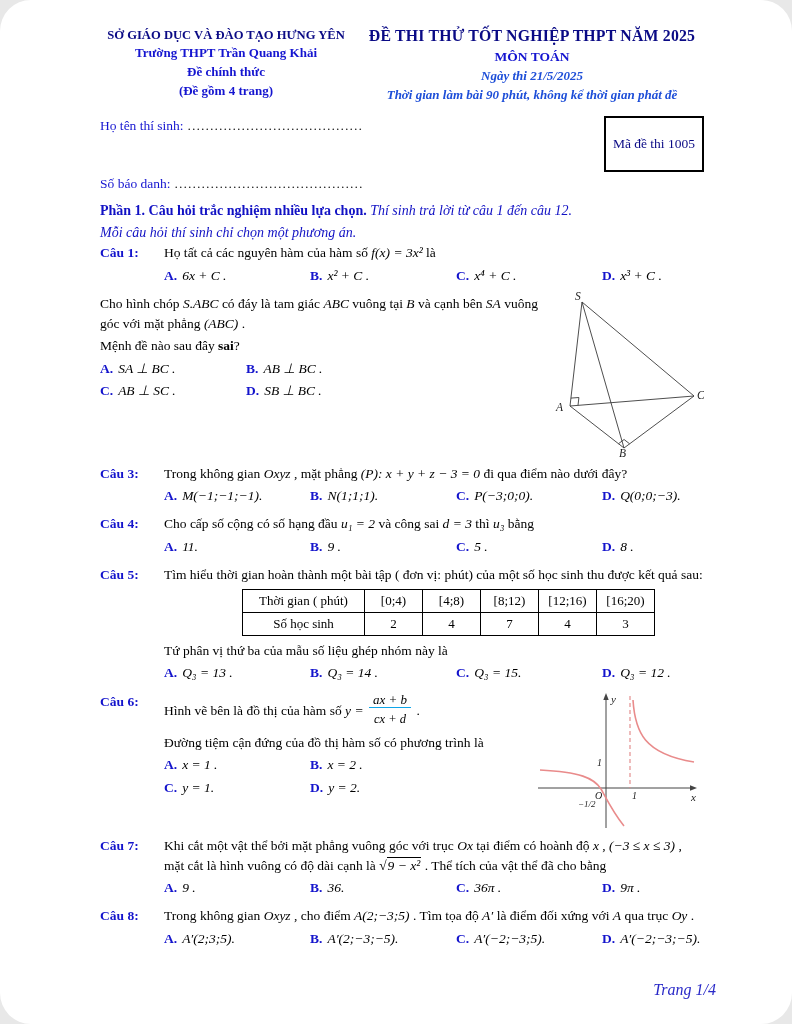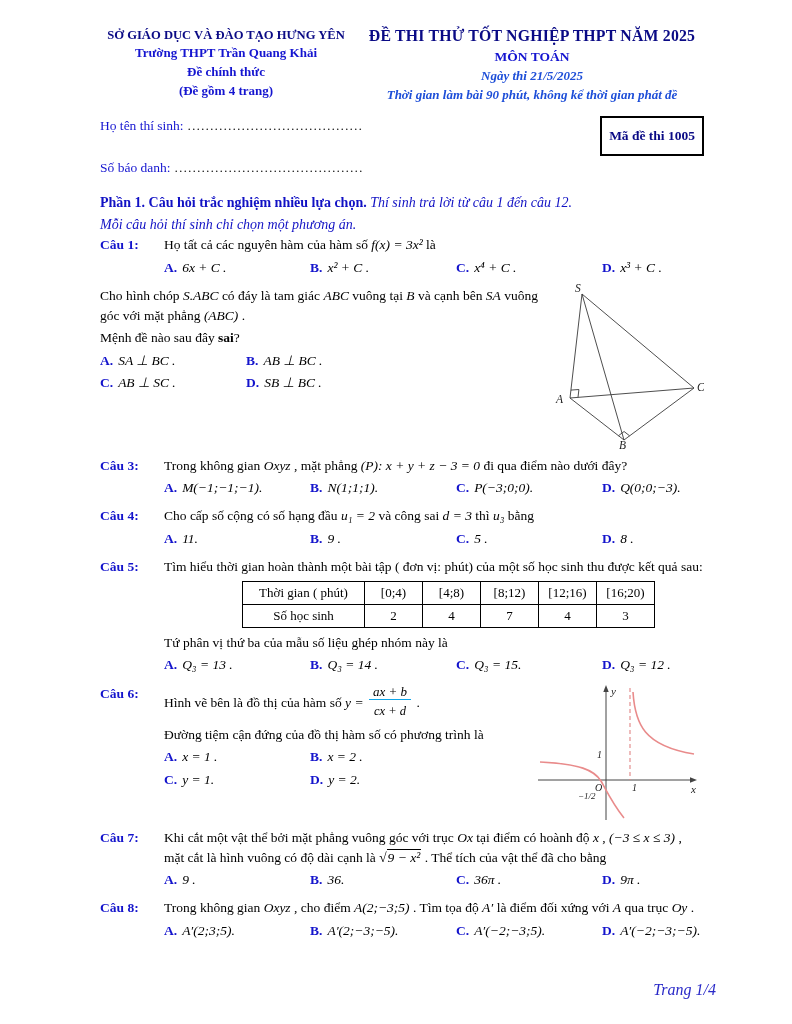--- a/index.html
+++ b/index.html
@@ -1,41 +1,41 @@
 <!DOCTYPE html>
 <html><head>
 <meta charset="utf-8">
 <style>
   * { margin:0; padding:0; box-sizing:border-box; }
   html,body { background:#e8e8e8; }
   .page {
     width:792px; height:1024px; margin:0 auto; position:relative;
     background:#ffffff; color:#000;
     font-family:"Liberation Serif", serif; font-size:13.5px; line-height:1.5;
-    padding:26px 88px 0 100px; overflow:hidden;
+    padding:26px 88px 0 100px; overflow:hidden;border-radius:31px;
   }
   .bold { font-weight:bold; }
   .math { font-style:italic; }
 
   
   .hdr { display:flex; justify-content:space-between; margin-bottom:12px; }
   .hdr-left { width:252px; text-align:center; }
   .hdr-right { width:344px; text-align:center; }
   .hl1 { color:#0a0a85; font-weight:bold; font-size:12.6px; line-height:1.45; }
   .hl2 { color:#1515d0; font-weight:bold; font-size:13px; line-height:1.45; }
   .hr1 { color:#0a0a85; font-weight:bold; font-size:15.8px; line-height:1.3; letter-spacing:.2px; }
   .hr2 { color:#1515d0; font-weight:bold; font-size:13.5px; line-height:1.5; }
   .hr3 { color:#1d4ed8; font-weight:bold; font-style:italic; font-size:13px; line-height:1.45; }
 
   
   .info-row { display:flex; justify-content:space-between; align-items:flex-start; margin-bottom:2px; }
   .info-label { color:#1515d0; }
   .dots { color:#222; }
-  .code-box { border:2px solid #000; padding:8px 7px; font-weight:bold; color:#0a0a85; line-height:1.45; }
-  .info-row2 { margin-bottom:14px; }
+  .code-box { border:2px solid #000; padding:16px 7px; font-weight:normal; color:#0a0a85; line-height:1.45; }
+  .info-row2 { margin-bottom:6px; }
 
   
   .part-title { font-size:14px; margin-bottom:1px; }
   .pt-bold { color:#1111c4; font-weight:bold; }
   .pt-italic { color:#1111c4; font-style:italic; }
   .note { font-size:14px; color:#1111c4; font-style:italic; }
 
   
   .question { display:flex; margin-bottom:6px; }
   .q-label { width:64px; flex:none; font-weight:bold; color:#1414cc; }

